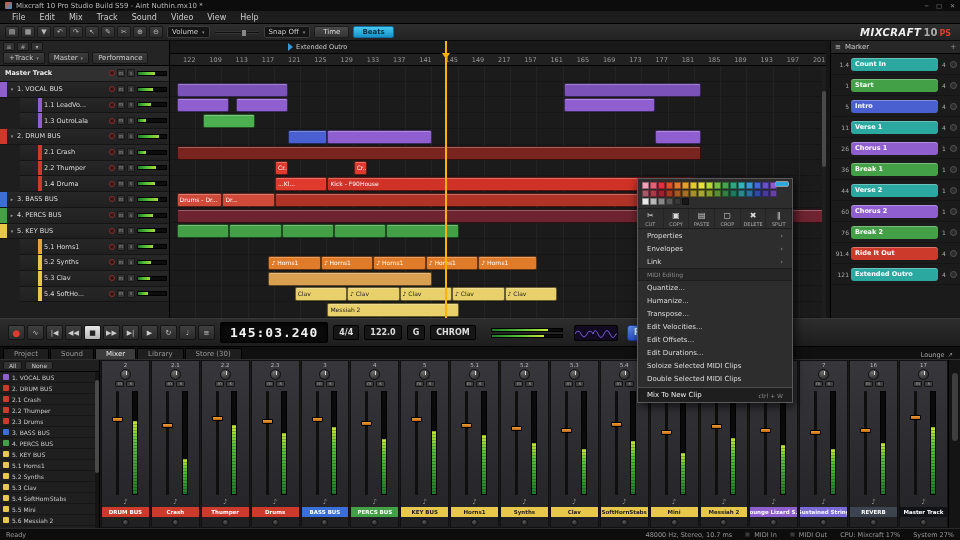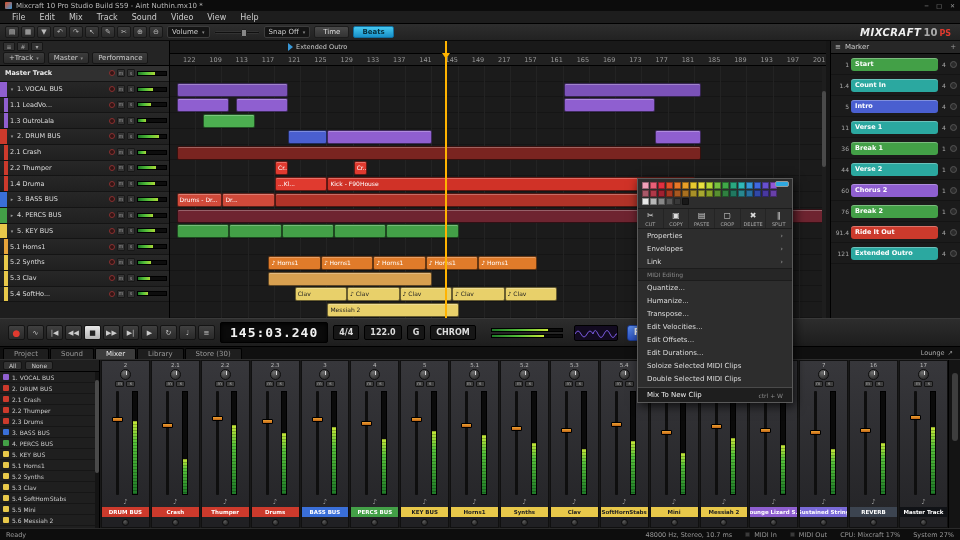--- a/index.html
+++ b/index.html
@@ -34,21 +34,21 @@
   
   #trackpanel{position:absolute;left:0;top:41px;width:170px;height:277px;background:#1e1e1e;border-right:1px solid #000;}
   #tp-top{height:25px;border-bottom:1px solid #000;background:#242424;padding:1px 3px;display:flex;flex-direction:column;justify-content:space-between;}
   #tp-icons{display:flex;gap:2px;}
   .tp-ico{width:12px;height:9px;background:#333;border:1px solid #161616;border-radius:1px;font-size:6px;color:#aaa;display:flex;align-items:center;justify-content:center;}
   #tp-row2{display:flex;gap:3px;align-items:center;}
   .tp-btn{height:12px;padding:0 5px;background:linear-gradient(#3c3c3c,#2c2c2c);border:1px solid #161616;border-radius:2px;font-size:7px;color:#ccc;display:flex;align-items:center;gap:3px;}
   #tracklist{position:absolute;top:25px;left:0;right:0;bottom:0;}
   .track-row{height:15.75px;display:flex;align-items:center;border-bottom:1px solid #141414;background:linear-gradient(#272727,#202020);gap:2px;padding-right:2px;}
   .track-row.master{background:#303030;}
-  .track-row.child{padding-left:4px;}
+  .track-row.child{padding-left:18px;margin-left:20px;}
   .ttab{width:4px;height:100%;flex:none;}
   .track-row.bus .ttab{width:7px;}
   .tarrow{font-size:5px;color:#999;width:6px;flex:none;text-align:center;}
   .tname{flex:1;font-size:6.5px;white-space:nowrap;overflow:hidden;color:#ddd;}
   .mname{font-weight:bold;padding-left:5px;color:#eee;}
   .arm{width:6px;height:6px;border-radius:50%;border:1px solid #8a3030;background:#321414;flex:none;}
   .msbtn{width:8px;height:8px;background:#343434;border:1px solid #181818;font-size:5px;color:#999;display:flex;align-items:center;justify-content:center;flex:none;border-radius:1px;line-height:1;}
   .tmeter{width:30px;height:5px;background:#0d0d0d;border:1px solid #000;flex:none;overflow:hidden;}
   .tmfill{display:block;height:100%;background:linear-gradient(90deg,#1f7a28,#55c03a,#a8d838);}
 
@@ -102,21 +102,21 @@
   .tbtn.active{background:linear-gradient(#e8e8e8,#b5b5b5);color:#222;}
   #time-display{background:#0a0a0a;border:1px solid #000;border-radius:2px;padding:2px 9px;font-family:"DejaVu Sans Mono","Liberation Mono",monospace;font-size:13px;font-weight:bold;color:#f2f2f2;letter-spacing:1px;box-shadow:inset 0 1px 4px #000;}
   .t-box{background:#161616;border:1px solid #000;border-radius:2px;padding:2px 5px;font-size:8px;font-weight:bold;color:#ddd;}
   #master-meters{display:flex;flex-direction:column;gap:2px;margin-left:10px;}
   .mm-bar{width:72px;height:4px;background:#0c0c0c;border:1px solid #000;overflow:hidden;}
   .mm-fill{height:100%;background:linear-gradient(90deg,#1f7a28,#55c03a,#c8e838);}
   #waveform-box{width:44px;height:16px;background:#120a20;border:1px solid #000;border-radius:2px;margin-left:6px;overflow:hidden;}
   #fx-button{width:26px;height:16px;background:linear-gradient(#5a8ae8,#2a50c0);border:1px solid #1a3a90;border-radius:3px;color:#fff;font-weight:bold;font-size:8px;display:flex;align-items:center;justify-content:center;margin-left:4px;}
 
   
-  #tabbar{position:absolute;left:0;top:347px;width:100%;height:12px;background:#101010;display:flex;align-items:center;padding:0 3px;gap:1px;}
+  #tabbar{position:absolute;left:0;top:347px;width:100%;height:12px;background:#101010;display:flex;align-items:flex-end;padding:0 3px;gap:1px;}
   .tab{padding:1px 10px;font-size:7px;color:#999;background:#1e1e1e;border:1px solid #000;border-bottom:none;border-radius:2px 2px 0 0;}
   .tab.active{background:#3c3c3c;color:#eee;}
   #undock{margin-left:auto;font-size:6.5px;color:#aaa;display:flex;gap:3px;align-items:center;padding-right:4px;}
 
   
   #mixer{position:absolute;left:0;top:359px;width:100%;height:169px;background:#191919;border-top:1px solid #2e2e2e;}
   #mixer-left{position:absolute;left:0;top:0;width:100px;height:100%;background:#1f1f1f;border-right:1px solid #000;}
   #ml-top{height:12px;display:flex;align-items:center;gap:3px;padding:0 3px;border-bottom:1px solid #000;}
   .ml-btn{padding:0 5px;height:9px;background:#343434;border:1px solid #141414;border-radius:2px;font-size:6px;color:#ccc;display:flex;align-items:center;}
   #mixer-list{position:absolute;top:12px;bottom:0;left:0;width:96px;overflow:hidden;}
@@ -461,41 +461,47 @@
   </div>
 
   <div id="markers">
     <div id="markers-header">
       <span>≡</span>
       <span>Marker</span>
       <span class="plus">+</span>
     </div>
     <div id="marker-rows">
         <div class="marker-row">
+          <span class="mpos">1.4</span>
+          <span class="mpill" style="background: rgb(43, 168, 160);">Count In</span>
+          <span class="mlen">4</span>
+          <span class="mico"></span>
+        </div>
+        <div class="marker-row">
           <span class="mpos">1</span>
           <span class="mpill" style="background: rgb(67, 160, 71);">Start</span>
-          <span class="mlen">4</span>
-          <span class="mico"></span>
-        </div>
-        <div class="marker-row">
-          <span class="mpos">1.4</span>
-          <span class="mpill" style="background: rgb(43, 168, 160);">Count In</span>
           <span class="mlen">4</span>
           <span class="mico"></span>
         </div>
         <div class="marker-row">
           <span class="mpos">5</span>
           <span class="mpill" style="background: rgb(74, 95, 208);">Intro</span>
           <span class="mlen">4</span>
           <span class="mico"></span>
         </div>
         <div class="marker-row">
           <span class="mpos">11</span>
           <span class="mpill" style="background: rgb(43, 168, 160);">Verse 1</span>
           <span class="mlen">4</span>
+          <span class="mico"></span>
+        </div>
+        <div class="marker-row">
+          <span class="mpos">26</span>
+          <span class="mpill" style="background: rgb(143, 95, 208);">Chorus 1</span>
+          <span class="mlen">1</span>
           <span class="mico"></span>
         </div>
         <div class="marker-row">
           <span class="mpos">36</span>
           <span class="mpill" style="background: rgb(67, 160, 71);">Break 1</span>
           <span class="mlen">1</span>
           <span class="mico"></span>
         </div>
         <div class="marker-row">
           <span class="mpos">44</span>

